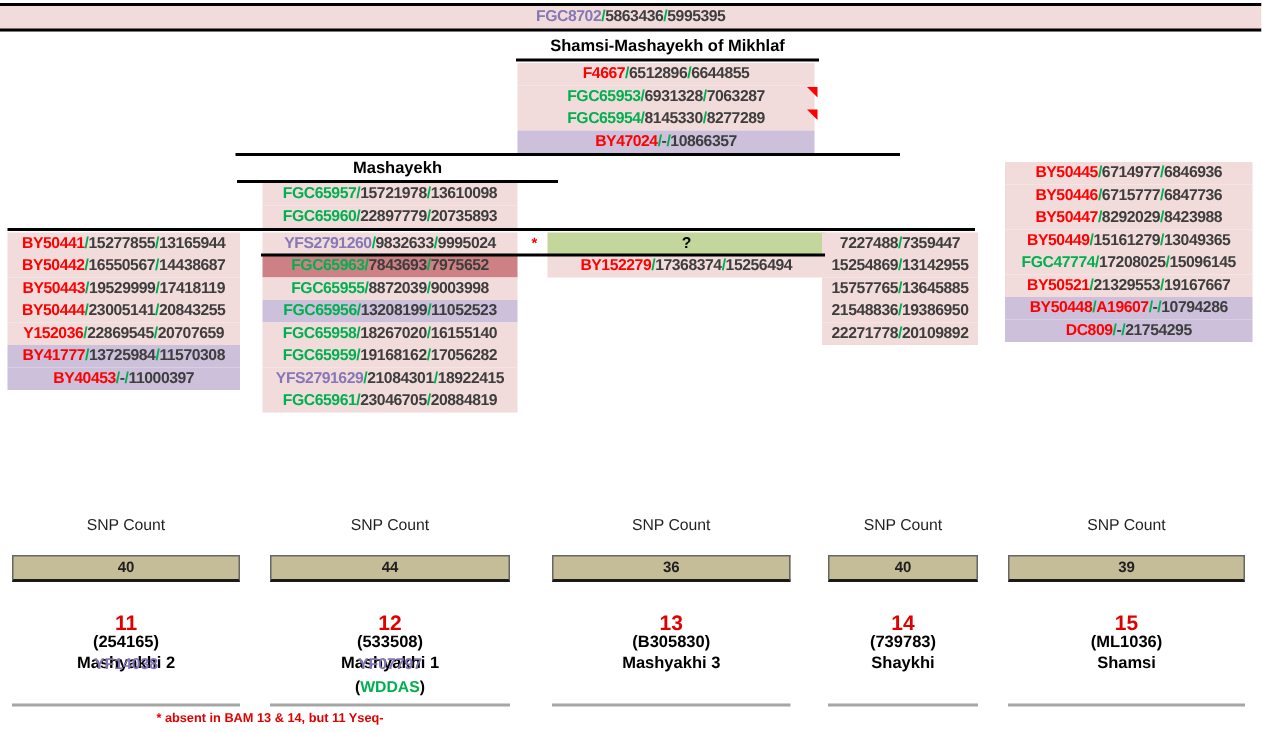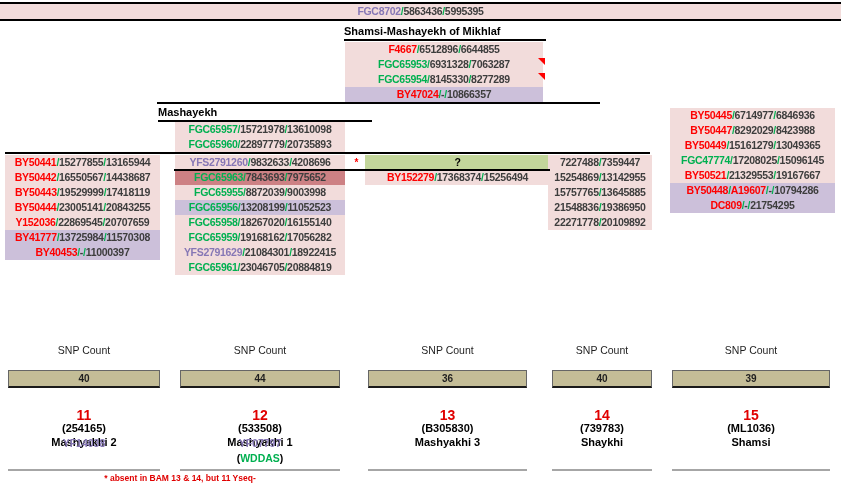--- a/index.html
+++ b/index.html
@@ -21,21 +21,21 @@
   .c-black{color:#000;}
 
   .tri{position:absolute;top:1px;right:-2px;width:0;height:0;
        border-left:7px solid transparent;border-top:7px solid #fe0000;}
   .star{position:absolute;right:-13px;top:0;color:#fe0000;font-size:10px;font-weight:bold;}
 
   
   .topbar{position:absolute;left:0;top:2px;width:841px;height:19px;background:#f2dcdb;
           border-top:2px solid #000;border-bottom:2px solid #000;box-sizing:border-box;}
 
-  .group-title{position:absolute;height:15px;line-height:15px;text-align:left;
+  .group-title{position:absolute;height:15px;line-height:15px;text-align:center;
                font-weight:bold;font-size:11px;color:#000;border-bottom:2px solid #000;}
 
   .hline{position:absolute;background:#000;z-index:5;}
 
   
   .bcol{position:absolute;top:340px;height:148px;text-align:center;}
   .bcol > div{position:absolute;left:0;right:0;white-space:nowrap;}
   .snp-label{top:4px;font-size:10.5px;color:#1f1f1f;}
   .count-box{top:30px;height:15px;line-height:15px;background:#c4bd97;
              border:1px solid #666;border-bottom:2px solid #1a1a1a;
@@ -79,21 +79,21 @@
     <div class="mrow bg-pink"><span class="c-red">BY50441</span><span class="c-green">/</span><span class="c-dark">15277855</span><span class="c-green">/</span><span class="c-dark">13165944</span></div>
     <div class="mrow bg-pink"><span class="c-red">BY50442</span><span class="c-green">/</span><span class="c-dark">16550567</span><span class="c-green">/</span><span class="c-dark">14438687</span></div>
     <div class="mrow bg-pink"><span class="c-red">BY50443</span><span class="c-green">/</span><span class="c-dark">19529999</span><span class="c-green">/</span><span class="c-dark">17418119</span></div>
     <div class="mrow bg-pink"><span class="c-red">BY50444</span><span class="c-green">/</span><span class="c-dark">23005141</span><span class="c-green">/</span><span class="c-dark">20843255</span></div>
     <div class="mrow bg-pink"><span class="c-red">Y152036</span><span class="c-green">/</span><span class="c-dark">22869545</span><span class="c-green">/</span><span class="c-dark">20707659</span></div>
     <div class="mrow bg-purple"><span class="c-red">BY41777</span><span class="c-green">/</span><span class="c-dark">13725984</span><span class="c-green">/</span><span class="c-dark">11570308</span></div>
     <div class="mrow bg-purple"><span class="c-red">BY40453</span><span class="c-green">/</span><span class="c-dark">-</span><span class="c-green">/</span><span class="c-dark">11000397</span></div>
   </div>
 
 <div class="colbox" style="left:175px;top:155px;width:170px;">
-    <div class="mrow bg-pink"><span class="c-purple">YFS2791260</span><span class="c-green">/</span><span class="c-dark">9832633</span><span class="c-green">/</span><span class="c-dark">4208696</span><span class="star">*</span></div>
+    <div class="mrow bg-pink"><span class="c-purple">YFS2791260</span><span class="c-green">/</span><span class="c-dark">9832633</span><span class="c-green">/</span><span class="c-dark">9995024</span><span class="star">*</span></div>
     <div class="mrow bg-salmon"><span class="c-green">FGC65963</span><span class="c-green">/</span><span class="c-dark">7843693</span><span class="c-green">/</span><span class="c-dark">7975652</span></div>
     <div class="mrow bg-pink"><span class="c-green">FGC65955</span><span class="c-green">/</span><span class="c-dark">8872039</span><span class="c-green">/</span><span class="c-dark">9003998</span></div>
     <div class="mrow bg-purple"><span class="c-green">FGC65956</span><span class="c-green">/</span><span class="c-dark">13208199</span><span class="c-green">/</span><span class="c-dark">11052523</span></div>
     <div class="mrow bg-pink"><span class="c-green">FGC65958</span><span class="c-green">/</span><span class="c-dark">18267020</span><span class="c-green">/</span><span class="c-dark">16155140</span></div>
     <div class="mrow bg-pink"><span class="c-green">FGC65959</span><span class="c-green">/</span><span class="c-dark">19168162</span><span class="c-green">/</span><span class="c-dark">17056282</span></div>
     <div class="mrow bg-pink"><span class="c-purple">YFS2791629</span><span class="c-green">/</span><span class="c-dark">21084301</span><span class="c-green">/</span><span class="c-dark">18922415</span></div>
     <div class="mrow bg-pink"><span class="c-green">FGC65961</span><span class="c-green">/</span><span class="c-dark">23046705</span><span class="c-green">/</span><span class="c-dark">20884819</span></div>
   </div>
 
 <div class="colbox" style="left:365px;top:155px;width:185px;">
@@ -106,20 +106,21 @@
 <div class="colbox" style="left:548px;top:155px;width:104px;">
     <div class="mrow bg-pink"><span class="c-dark">7227488</span><span class="c-green">/</span><span class="c-dark">7359447</span></div>
     <div class="mrow bg-pink"><span class="c-dark">15254869</span><span class="c-green">/</span><span class="c-dark">13142955</span></div>
     <div class="mrow bg-pink"><span class="c-dark">15757765</span><span class="c-green">/</span><span class="c-dark">13645885</span></div>
     <div class="mrow bg-pink"><span class="c-dark">21548836</span><span class="c-green">/</span><span class="c-dark">19386950</span></div>
     <div class="mrow bg-pink"><span class="c-dark">22271778</span><span class="c-green">/</span><span class="c-dark">20109892</span></div>
   </div>
 
 <div class="colbox" style="left:670px;top:108px;width:165px;">
     <div class="mrow bg-pink"><span class="c-red">BY50445</span><span class="c-green">/</span><span class="c-dark">6714977</span><span class="c-green">/</span><span class="c-dark">6846936</span></div>
+    <div class="mrow bg-pink"><span class="c-red">BY50446</span><span class="c-green">/</span><span class="c-dark">6715777</span><span class="c-green">/</span><span class="c-dark">6847736</span></div>
     <div class="mrow bg-pink"><span class="c-red">BY50447</span><span class="c-green">/</span><span class="c-dark">8292029</span><span class="c-green">/</span><span class="c-dark">8423988</span></div>
     <div class="mrow bg-pink"><span class="c-red">BY50449</span><span class="c-green">/</span><span class="c-dark">15161279</span><span class="c-green">/</span><span class="c-dark">13049365</span></div>
     <div class="mrow bg-pink"><span class="c-green">FGC47774</span><span class="c-green">/</span><span class="c-dark">17208025</span><span class="c-green">/</span><span class="c-dark">15096145</span></div>
     <div class="mrow bg-pink"><span class="c-red">BY50521</span><span class="c-green">/</span><span class="c-dark">21329553</span><span class="c-green">/</span><span class="c-dark">19167667</span></div>
     <div class="mrow bg-purple"><span class="c-red">BY50448</span><span class="c-green">/</span><span class="c-red">A19607</span><span class="c-green">/</span><span class="c-dark">-</span><span class="c-green">/</span><span class="c-dark">10794286</span></div>
     <div class="mrow bg-purple"><span class="c-red">DC809</span><span class="c-green">/</span><span class="c-dark">-</span><span class="c-green">/</span><span class="c-dark">21754295</span></div>
   </div>
 
 <div class="bcol" style="left:8px;width:152px;">
   <div class="snp-label">SNP Count</div>

